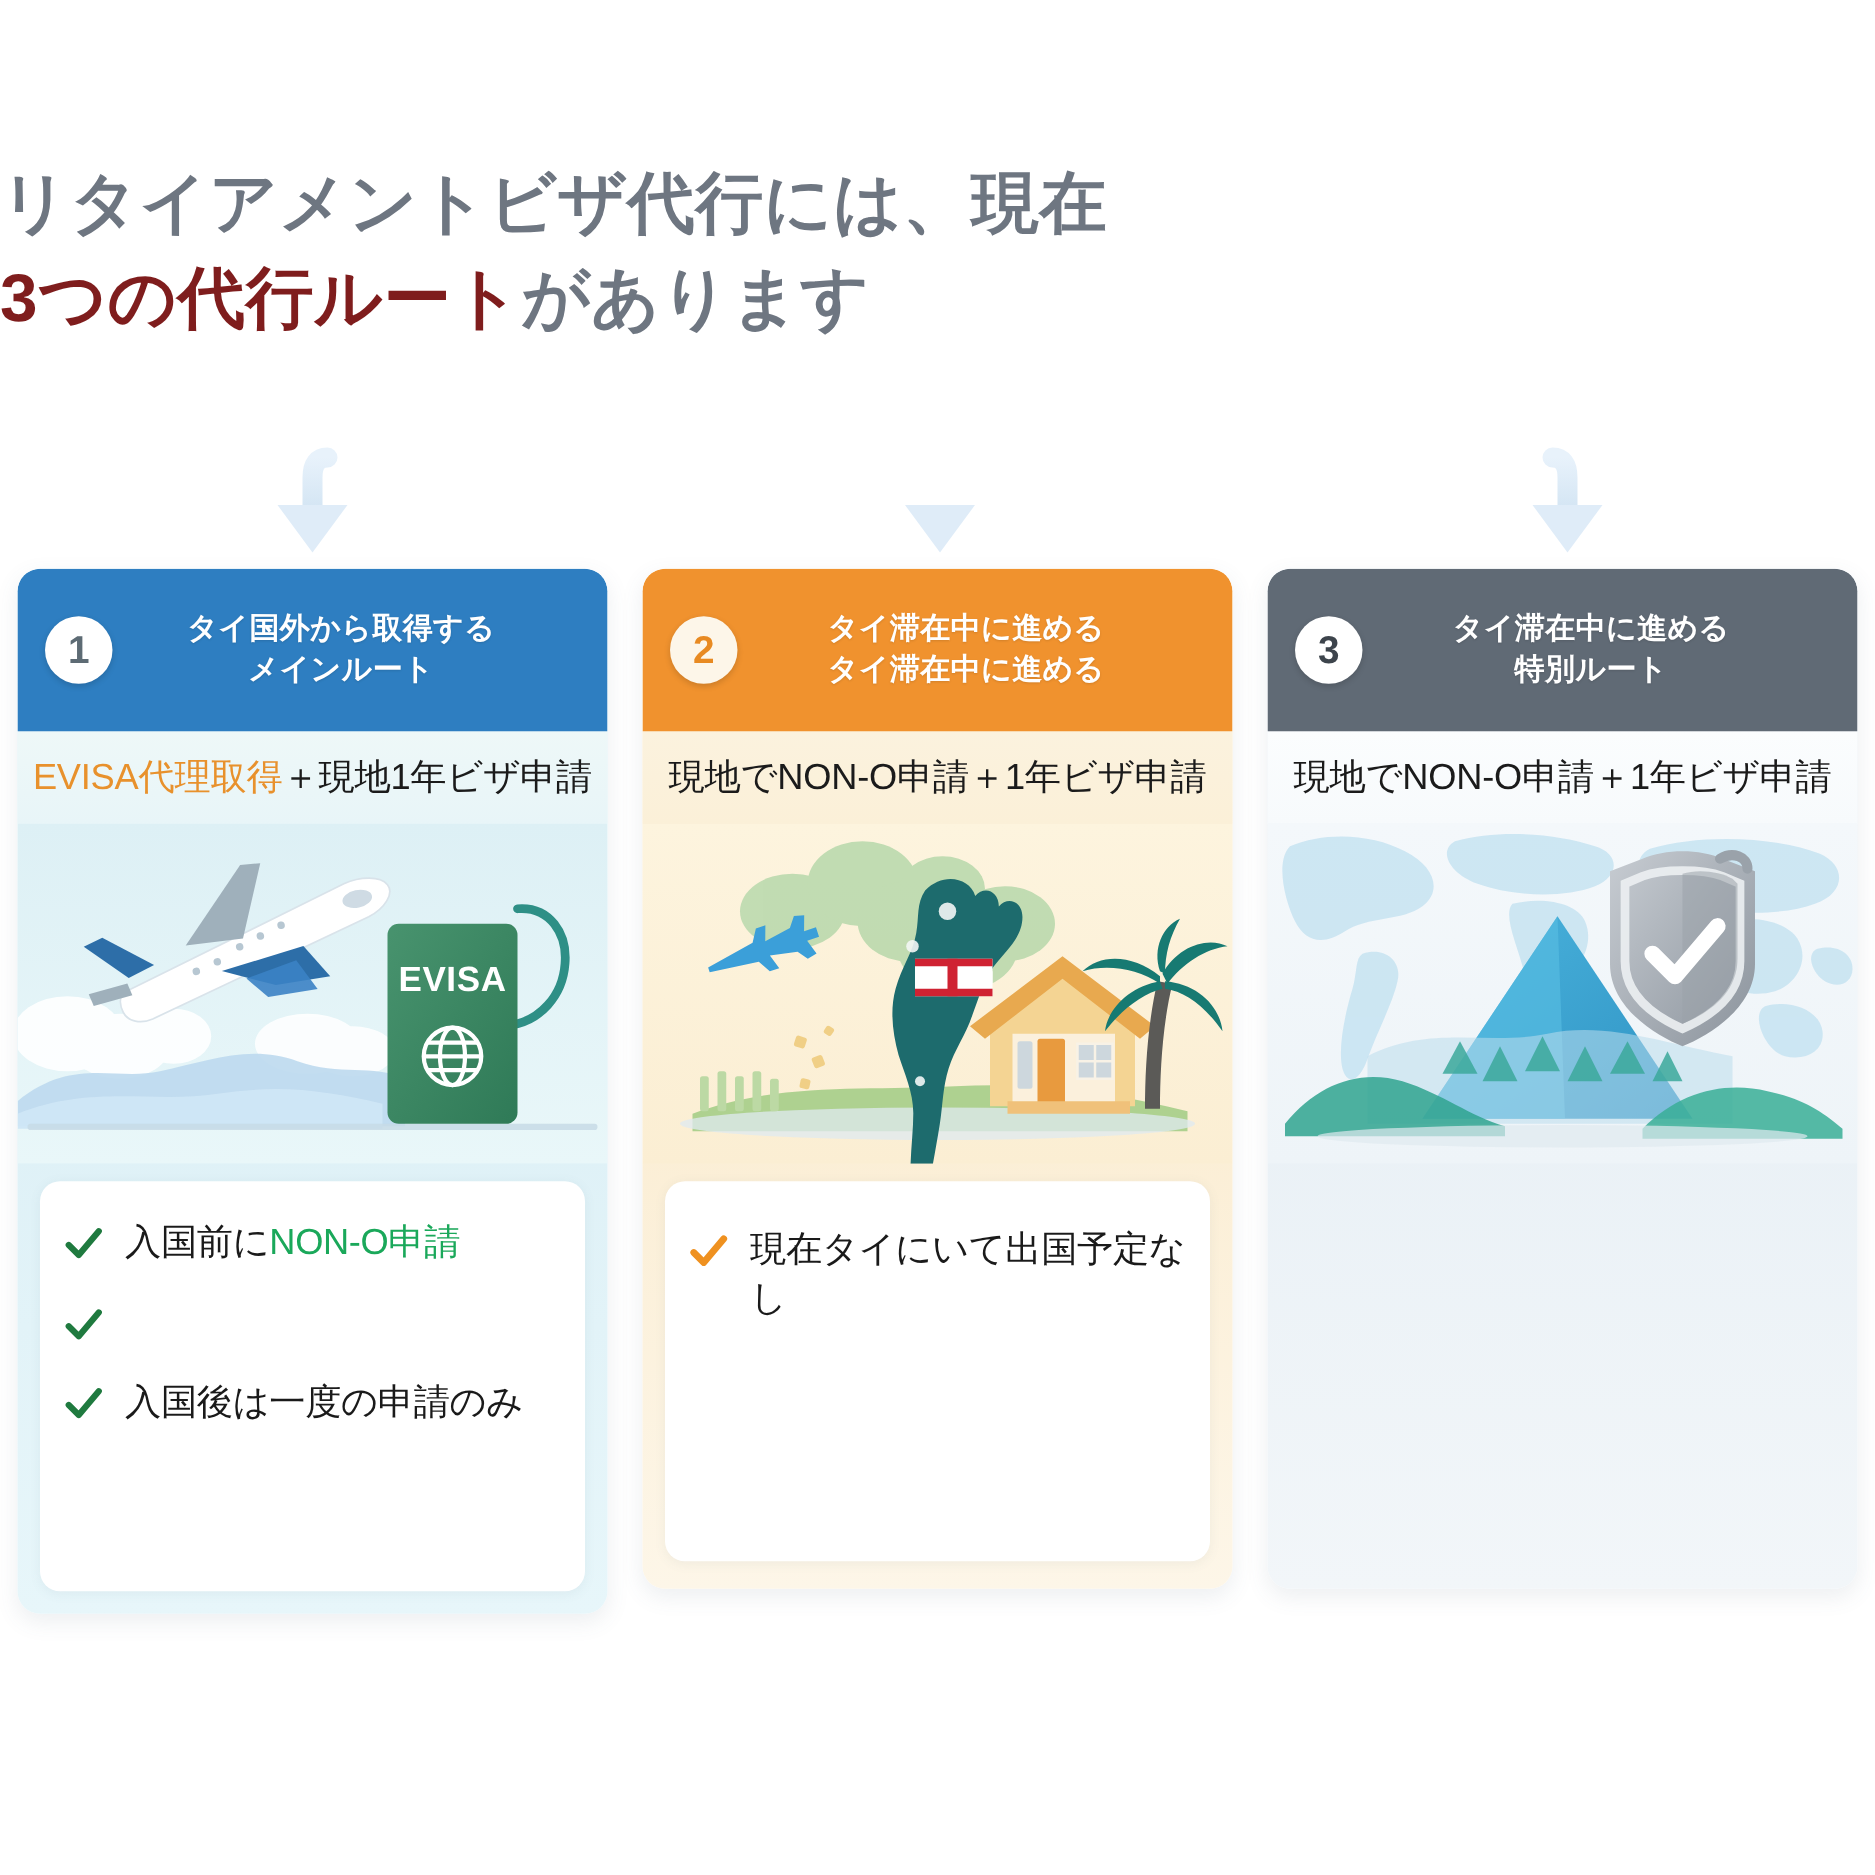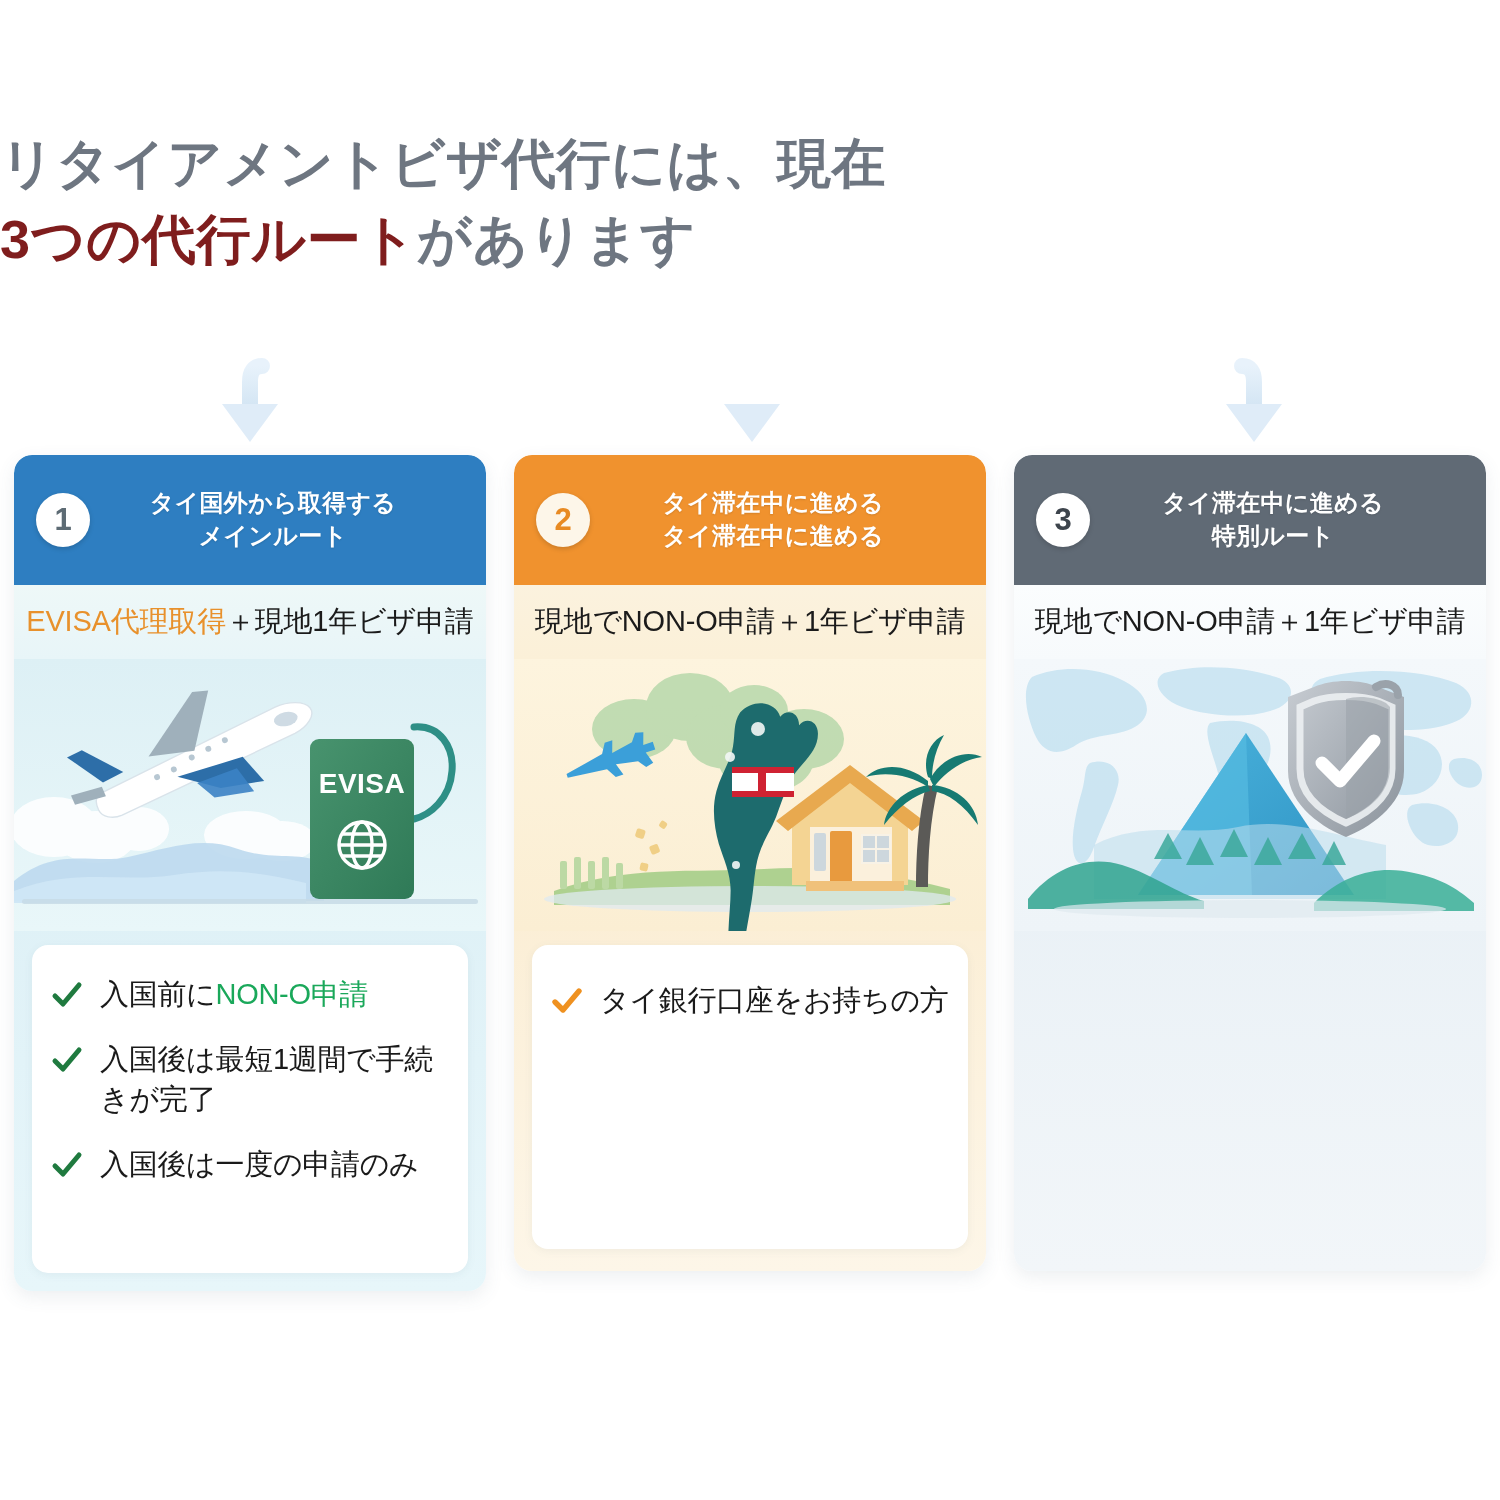--- a/index.html
+++ b/index.html
@@ -282,21 +282,20 @@
       <div class="bullet">
         <svg class="check" viewBox="0 0 34 34">
             <path d="M5,18 L13,26 L29,7" fill="none" stroke="#1f7a3f" stroke-width="5" stroke-linecap="round" stroke-linejoin="round"></path>
           </svg>
         <div class="bullet-text"><span>入国前に</span><span class="b-green">NON-O申請</span></div>
       </div>
       <div class="bullet">
         <svg class="check" viewBox="0 0 34 34">
             <path d="M5,18 L13,26 L29,7" fill="none" stroke="#1f7a3f" stroke-width="5" stroke-linecap="round" stroke-linejoin="round"></path>
           </svg>
-        <div class="bullet-text">入国後は最短1週間で手続きが完了</div>
       </div>
       <div class="bullet">
         <svg class="check" viewBox="0 0 34 34">
             <path d="M5,18 L13,26 L29,7" fill="none" stroke="#1f7a3f" stroke-width="5" stroke-linecap="round" stroke-linejoin="round"></path>
           </svg>
         <div class="bullet-text">入国後は一度の申請のみ</div>
       </div>
     </div>
   </div>
 
@@ -396,21 +395,21 @@
           <rect x="146" y="162" width="7" height="7" rx="2" transform="rotate(34 149 165)"></rect>
         </g>
       </svg>
     </div>
 
     <div class="bullets">
       <div class="bullet">
         <svg class="check" viewBox="0 0 34 34">
             <path d="M5,18 L13,26 L29,7" fill="none" stroke="#ef9120" stroke-width="5.4" stroke-linecap="round" stroke-linejoin="round"></path>
           </svg>
-        <div class="bullet-text">タイ銀行口座をお持ちの方</div>
+        <div class="bullet-text">現在タイにいて出国予定なし</div>
       </div>
     </div>
   </div>
 
   <div class="card c3">
     <div class="card-header">
       <div class="num-badge">3</div>
       <div class="card-title">
         <div>タイ滞在中に進める</div>
         <div>特別ルート</div>

